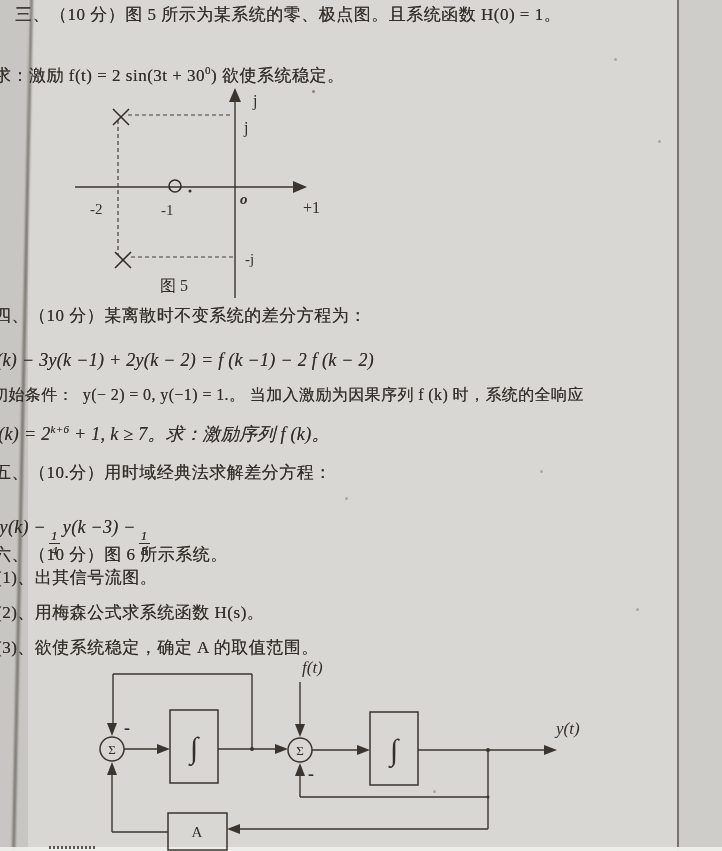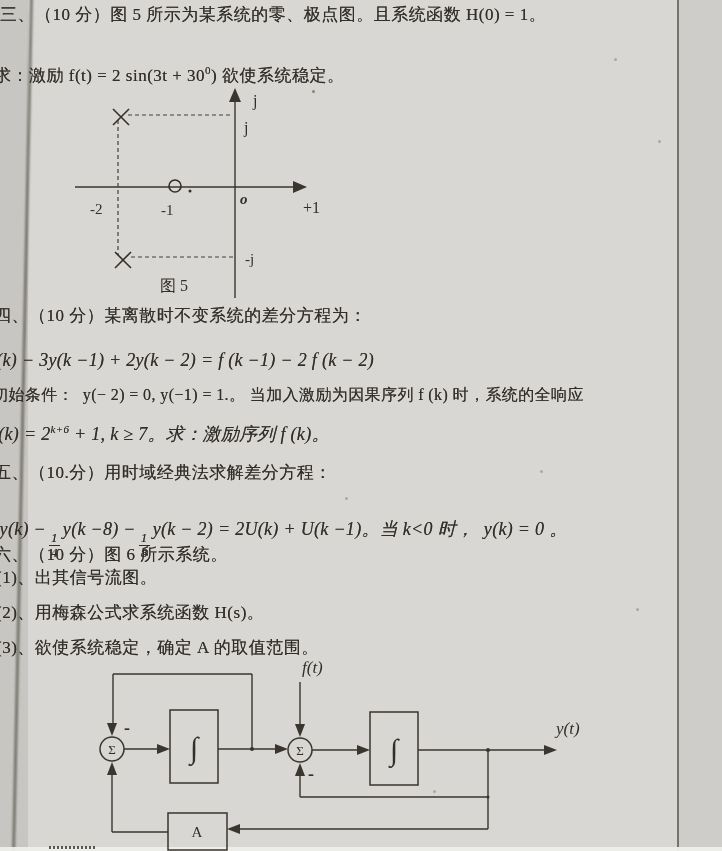--- a/index.html
+++ b/index.html
@@ -41,21 +41,21 @@
 <div class="dotted-bottom"></div>
 
 <div class="speck" style="left:312px;top:90px;"></div>
 <div class="speck light" style="left:614px;top:58px;"></div>
 <div class="speck light" style="left:658px;top:140px;"></div>
 <div class="speck light" style="left:345px;top:497px;"></div>
 <div class="speck light" style="left:636px;top:608px;"></div>
 <div class="speck light" style="left:540px;top:470px;"></div>
 <div class="speck light" style="left:433px;top:790px;"></div>
 
-<div class="line cn" style="left:0px;top:3px;">三、（10 分）图 5 所示为某系统的零、极点图。且系统函数 H(0) = 1。</div>
+<div class="line cn" style="left:15px;top:3px;">三、（10 分）图 5 所示为某系统的零、极点图。且系统函数 H(0) = 1。</div>
 <div class="line cn" style="left:-6px;top:64px;"><span>求：激励 f(t) = 2 sin(3t + 30</span><sup class="s">0</sup><span>) 欲使系统稳定。</span></div>
 
 <svg style="left:60px;top:85px;" width="280" height="215" viewBox="60 85 280 215">
   <g stroke="#3a352e" stroke-width="1.4" fill="none">
     <line x1="235" y1="100" x2="235" y2="298"></line>
     <line x1="75" y1="187" x2="295" y2="187"></line>
   </g>
   <path d="M235,88 L229,102 L241,102 Z" fill="#3a352e"></path>
   <path d="M307,187 L293,181 L293,193 Z" fill="#3a352e"></path>
   <g stroke="#45403a" stroke-width="1.2" stroke-dasharray="4 3" fill="none">
@@ -83,21 +83,21 @@
   </g>
 </svg>
 
 <div class="line cn" style="left:-6px;top:304px;">四、（10 分）某离散时不变系统的差分方程为：</div>
 <div class="line math" style="left:-12px;top:350px;">y(k) − 3y(k −1) + 2y(k − 2) = f (k −1) − 2 f (k − 2)</div>
 <div class="line cn-sm" style="left:-8px;top:385px;">初始条件：  y(− 2) = 0, y(−1) = 1.。 当加入激励为因果序列 f (k) 时，系统的全响应</div>
 <div class="line math" style="left:-10px;top:422px;"><span>y(k) = 2</span><sup class="s">k+6</sup><span> + 1, k ≥ 7。求：激励序列 f (k)。</span></div>
 
 <div class="line cn" style="left:-6px;top:461px;">五、（10.分）用时域经典法求解差分方程：</div>
 <div class="line math" style="left:-10px;top:496px;">
-  <span>y(k) −</span><span class="frac"><span class="num">1</span><span class="den">4</span></span><span>y(k −8) −</span><span class="frac"><span class="num">1</span><span class="den">8</span></span><span>y(k − 2) = 2U(k) + U(k −1)。当 k&lt;0 时，  y(k) = 0 。</span>
+  <span>y(k) −</span><span class="frac"><span class="num">1</span><span class="den">4</span></span><span>y(k −3) −</span><span class="frac"><span class="num">1</span><span class="den">8</span></span>
 </div>
 
 <div class="line cn" style="left:-6px;top:543px;">六、（10 分）图 6 所示系统。</div>
 <div class="line cn" style="left:-4px;top:566px;">(1)、出其信号流图。</div>
 <div class="line cn" style="left:-4px;top:601px;">(2)、用梅森公式求系统函数 H(s)。</div>
 <div class="line cn" style="left:-4px;top:636px;">(3)、欲使系统稳定，确定 A 的取值范围。</div>
 
 <svg style="left:55px;top:655px;" width="565" height="196" viewBox="55 655 565 196">
   <g stroke="#3a352e" stroke-width="1.4" fill="none">
 

